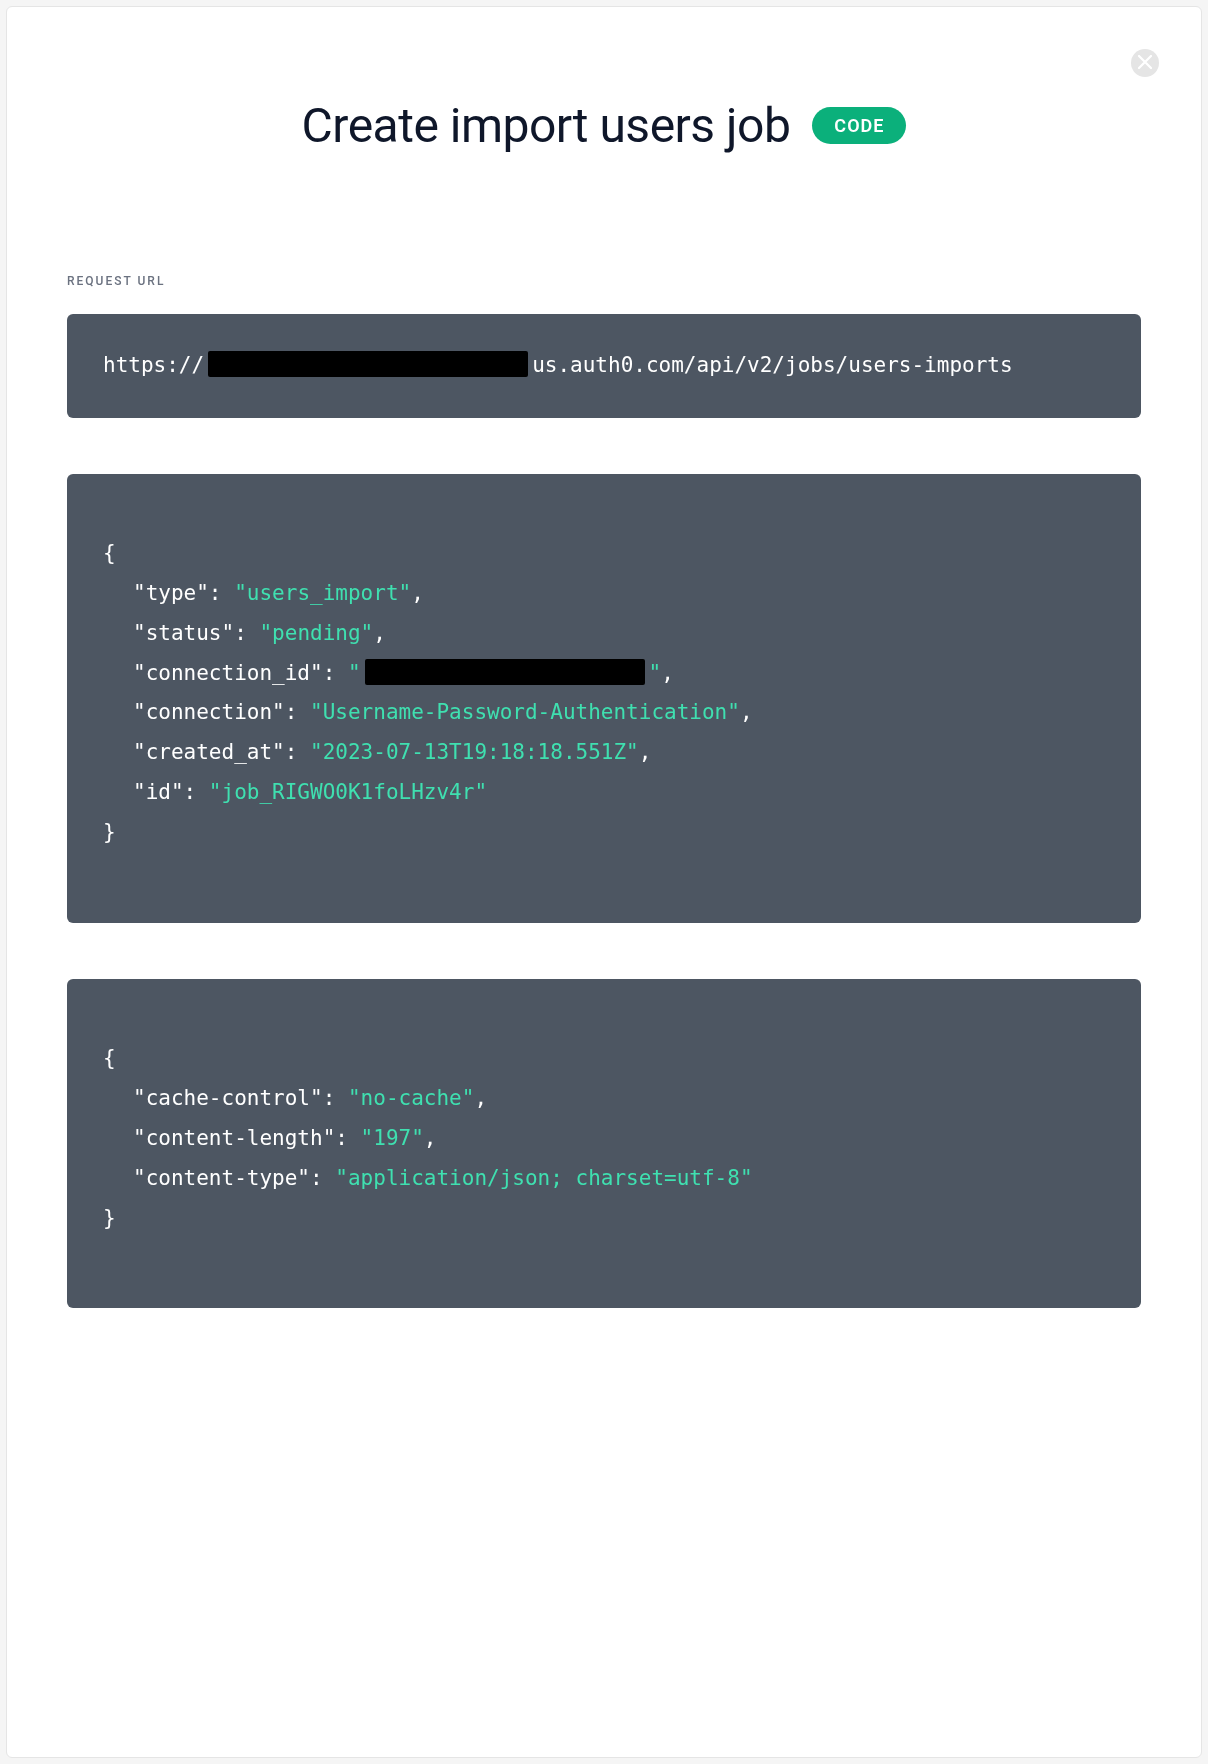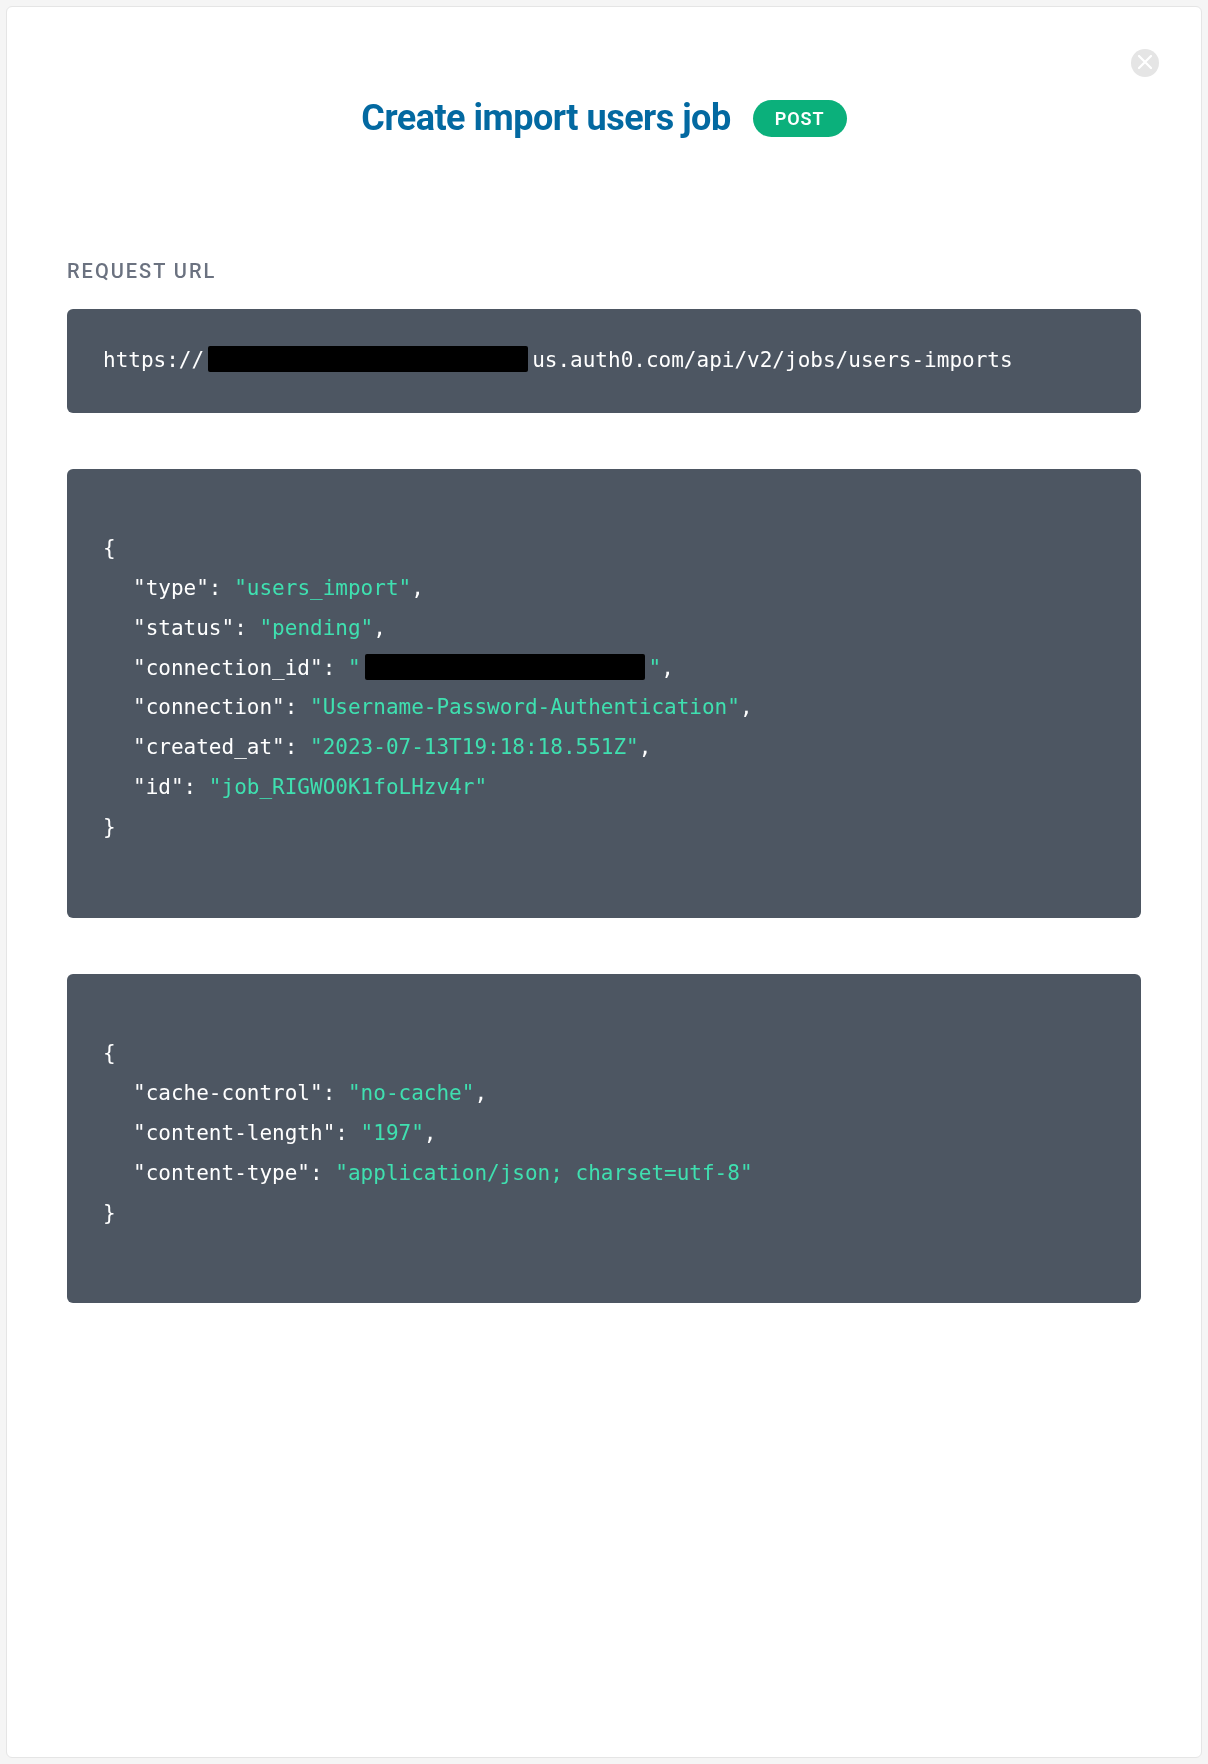--- a/index.html
+++ b/index.html
@@ -34,36 +34,36 @@
   .close-btn svg { width: 14px; height: 14px; }
   .header {
     display: flex;
     align-items: center;
     justify-content: center;
     gap: 22px;
     margin-top: 30px;
     margin-bottom: 120px;
   }
   .title {
-    font-size: 36px;
-    font-weight: 700;
-    color: #0369a1;
+    font-size: 48px;
+    font-weight: 400;
+    color: #0f172a;
     letter-spacing: -0.5px;
   }
   .method-badge {
     background: #0bb07b;
     color: #ffffff;
     font-weight: 600;
     font-size: 18px;
     letter-spacing: 1px;
     padding: 8px 22px;
     border-radius: 999px;
   }
   .section-label {
-    font-size: 20px;
+    font-size: 12px;
     letter-spacing: 2px;
     color: #6b7280;
     font-weight: 500;
     margin-bottom: 26px;
     text-transform: uppercase;
   }
   .code-block {
     background: #4d5662;
     color: #ffffff;
     border-radius: 6px;
@@ -96,21 +96,21 @@
   <div class="close-btn">
     <span>
       <svg viewBox="0 0 14 14">
           <path d="M1 1 L13 13 M13 1 L1 13" stroke="#ffffff" stroke-width="2.2" stroke-linecap="round"></path>
         </svg>
     </span>
   </div>
 
   <div class="header">
     <span class="title">Create import users job</span>
-    <span class="method-badge">POST</span>
+    <span class="method-badge">CODE</span>
   </div>
 
   <div class="section-label">REQUEST URL</div>
   <div class="code-block"><span>https://</span><span class="redact url"></span><span>us.auth0.com/api/v2/jobs/users-imports</span></div>
 
 
   <div class="code-block tall"><span class="brace">{</span>
 <span class="json-line">"type": <span class="tok-str">"<span>users_import</span>"</span>,</span>
 <span class="json-line">"status": <span class="tok-str">"<span>pending</span>"</span>,</span>
 <span class="json-line">"connection_id": <span class="tok-str">"<span class="redact json"></span>"</span>,</span>

